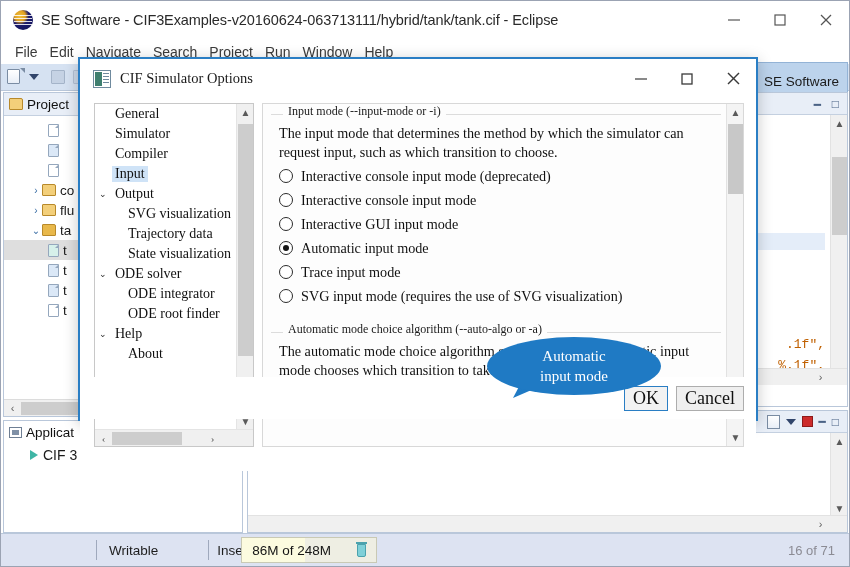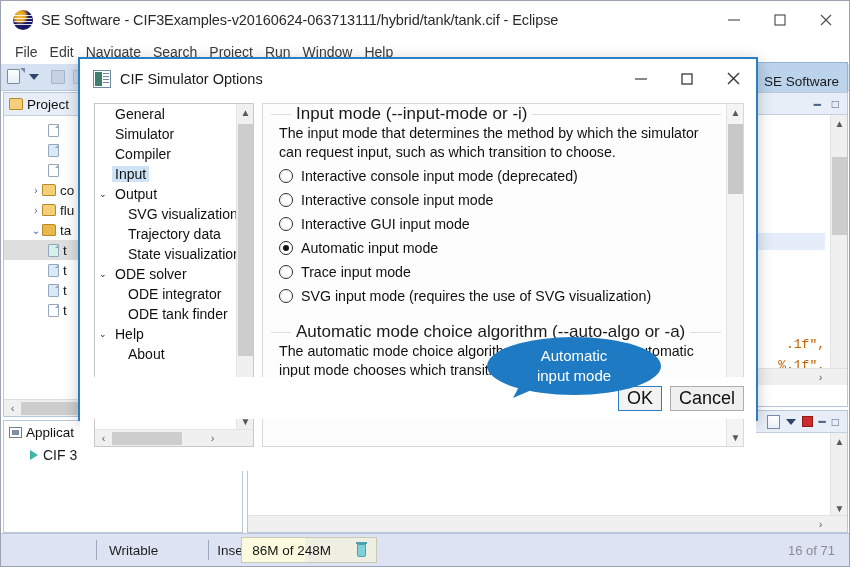--- a/index.html
+++ b/index.html
@@ -204,20 +204,21 @@
   }
   .trash::before { content:""; position:absolute; left:-2px; top:-3px; width: 11px; height:2px; background:#4ba2ad;}
   .sb-right { margin-left: auto; font-size: 13px; color: #8b8b94; padding-right: 14px; }
 
   
   .dialog {
     position: absolute; left: 78px; top: 57px; width: 680px; height: 364px;
     background: #c2410c; border: 2px solid #2a7ec4;
     box-shadow: 0 3px 14px rgba(0,0,0,.22);
     z-index: 50;
+    font-family: Liberation Serif, serif;
   }
   .dlg-titlebar {
     height: 40px; background: #ffffff; display: flex; align-items: center;
     border-bottom: 1px solid #ffffff;
   }
   .dlg-icon {
     width: 18px; height: 18px; margin-left: 13px; margin-right: 9px;
     background: #ffffff; border: 1px solid #6f8a9e; position: relative; flex: none;
   }
   .dlg-icon::before { content:""; position:absolute; left:1px; top:1px; width:7px; height:14px; background:#3f7f6f;}
@@ -262,22 +263,22 @@
     background: #fdfdfd; border: 1px solid #d8d8d8; overflow: hidden;
   }
   .dlg-content-vs {
     position: absolute; right: 0; top: 0; width: 17px; height: 342px; background: #f4f4f4; border-left: 1px solid #e2e2e2;
   }
   .grp {
     position: relative; margin: 10px 22px 0 8px; border-top: 1px solid #dcdcdc;
     padding: 0 0 6px 0;
   }
   .grp-title {
-    position: absolute; left: 20px; top: -11px; background: #fdfdfd; padding: 0 5px;
-    font-size: 17px; color: #1a1a1a; white-space: nowrap;
+    position: absolute; left: 12px; top: -11px; background: #fdfdfd; padding: 0 5px;
+    font-size: 12px; color: #1a1a1a; white-space: nowrap;
   }
   .grp-desc {
     font-size: 14.2px; color: #111; line-height: 19px; padding: 9px 6px 2px 8px;
   }
   .radio-row {
     display: flex; align-items: center; height: 24px; font-size: 14.2px; color: #111; padding-left: 8px;
   }
   .radio {
     width: 14px; height: 14px; border: 1.6px solid #2b2b2b; border-radius: 50%;
     margin-right: 8px; flex: none; position: relative; background: #fff;
@@ -556,21 +557,21 @@
               <span class="lbl">ODE solver</span>
           </div>
           <div class="dtree-row">
             <div class="dtree-indent"></div>
               <div class="dtree-indent"></div>
               <span class="lbl">ODE integrator</span>
           </div>
           <div class="dtree-row">
             <div class="dtree-indent"></div>
               <div class="dtree-indent"></div>
-              <span class="lbl">ODE tank finder</span>
+              <span class="lbl">ODE root finder</span>
           </div>
           <div class="dtree-row">
             <div class="dtree-twisty">⌄</div>
               <span class="lbl">Help</span>
           </div>
           <div class="dtree-row">
             <div class="dtree-indent"></div>
               <div class="dtree-indent"></div>
               <span class="lbl">About</span>
           </div>

